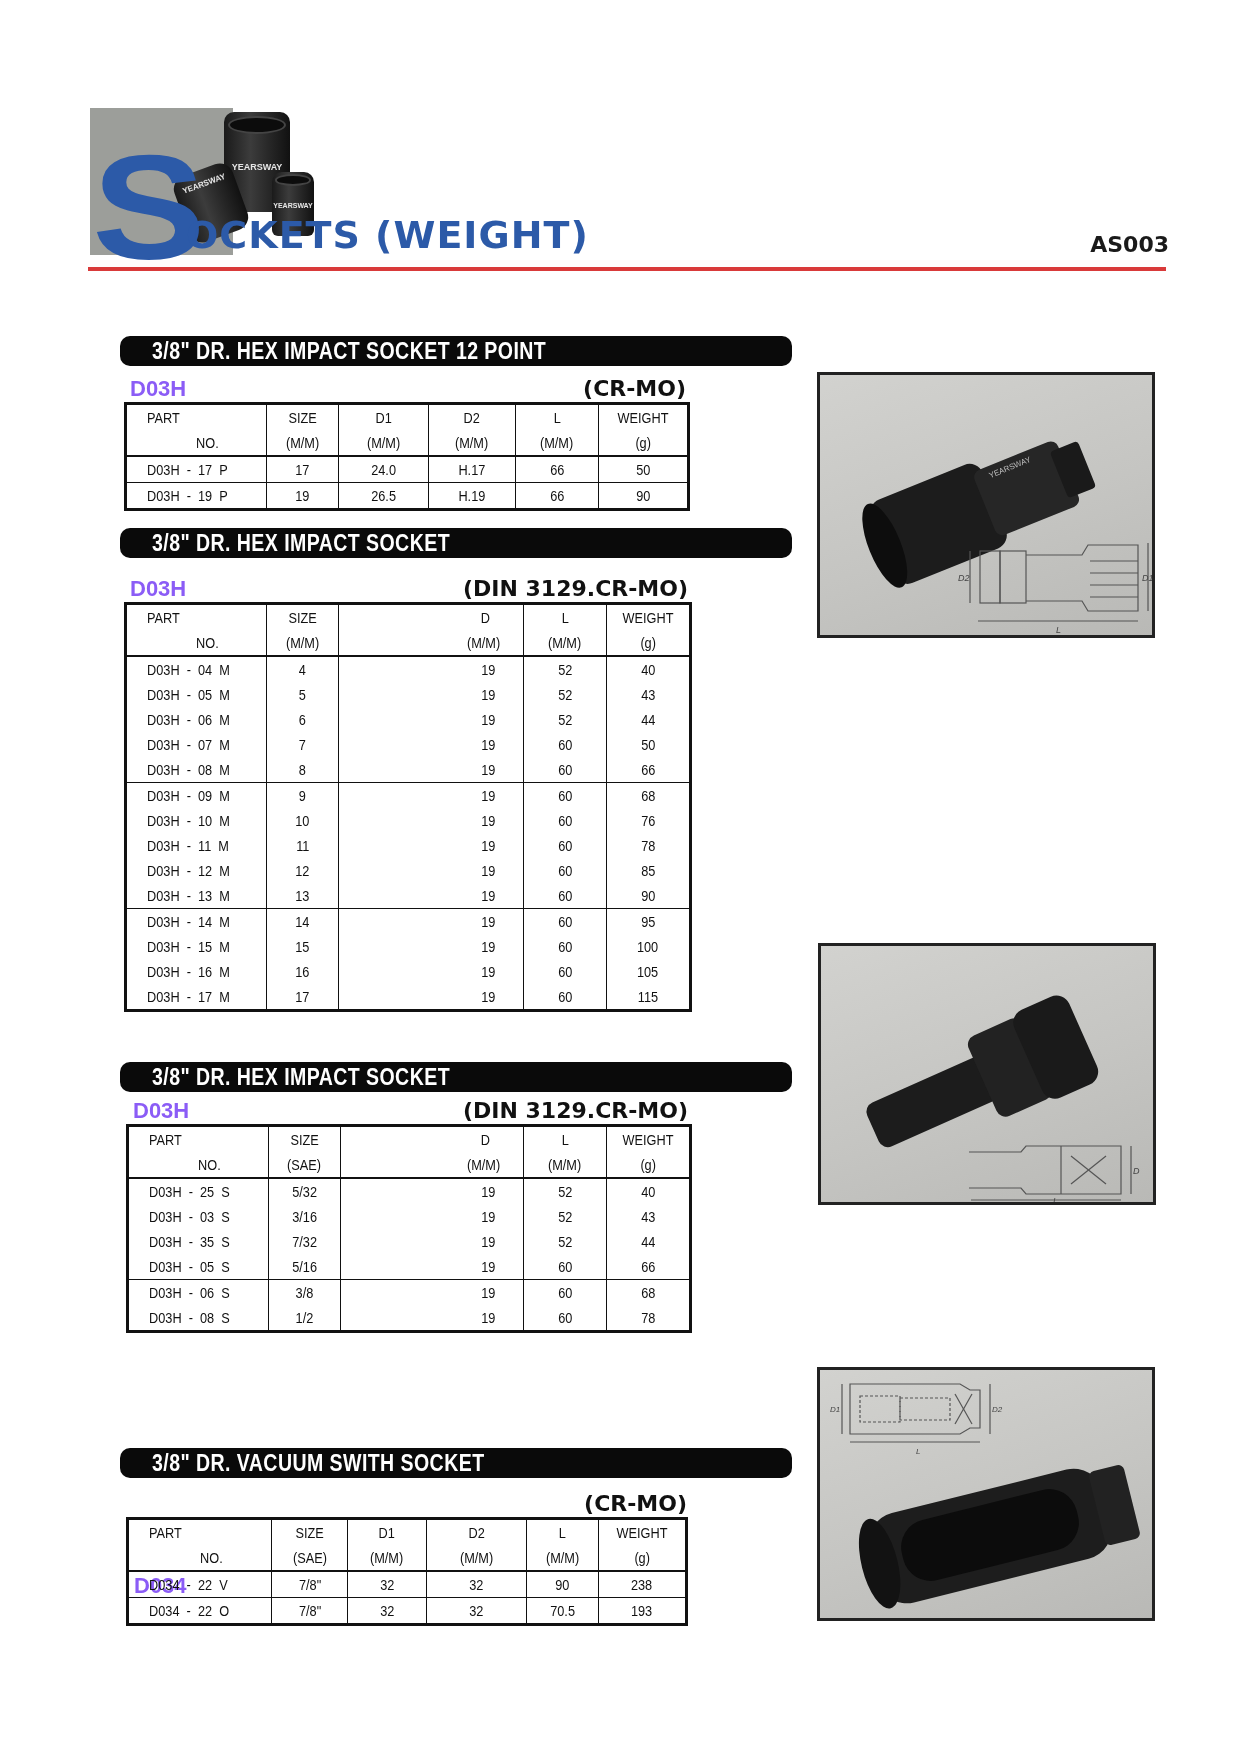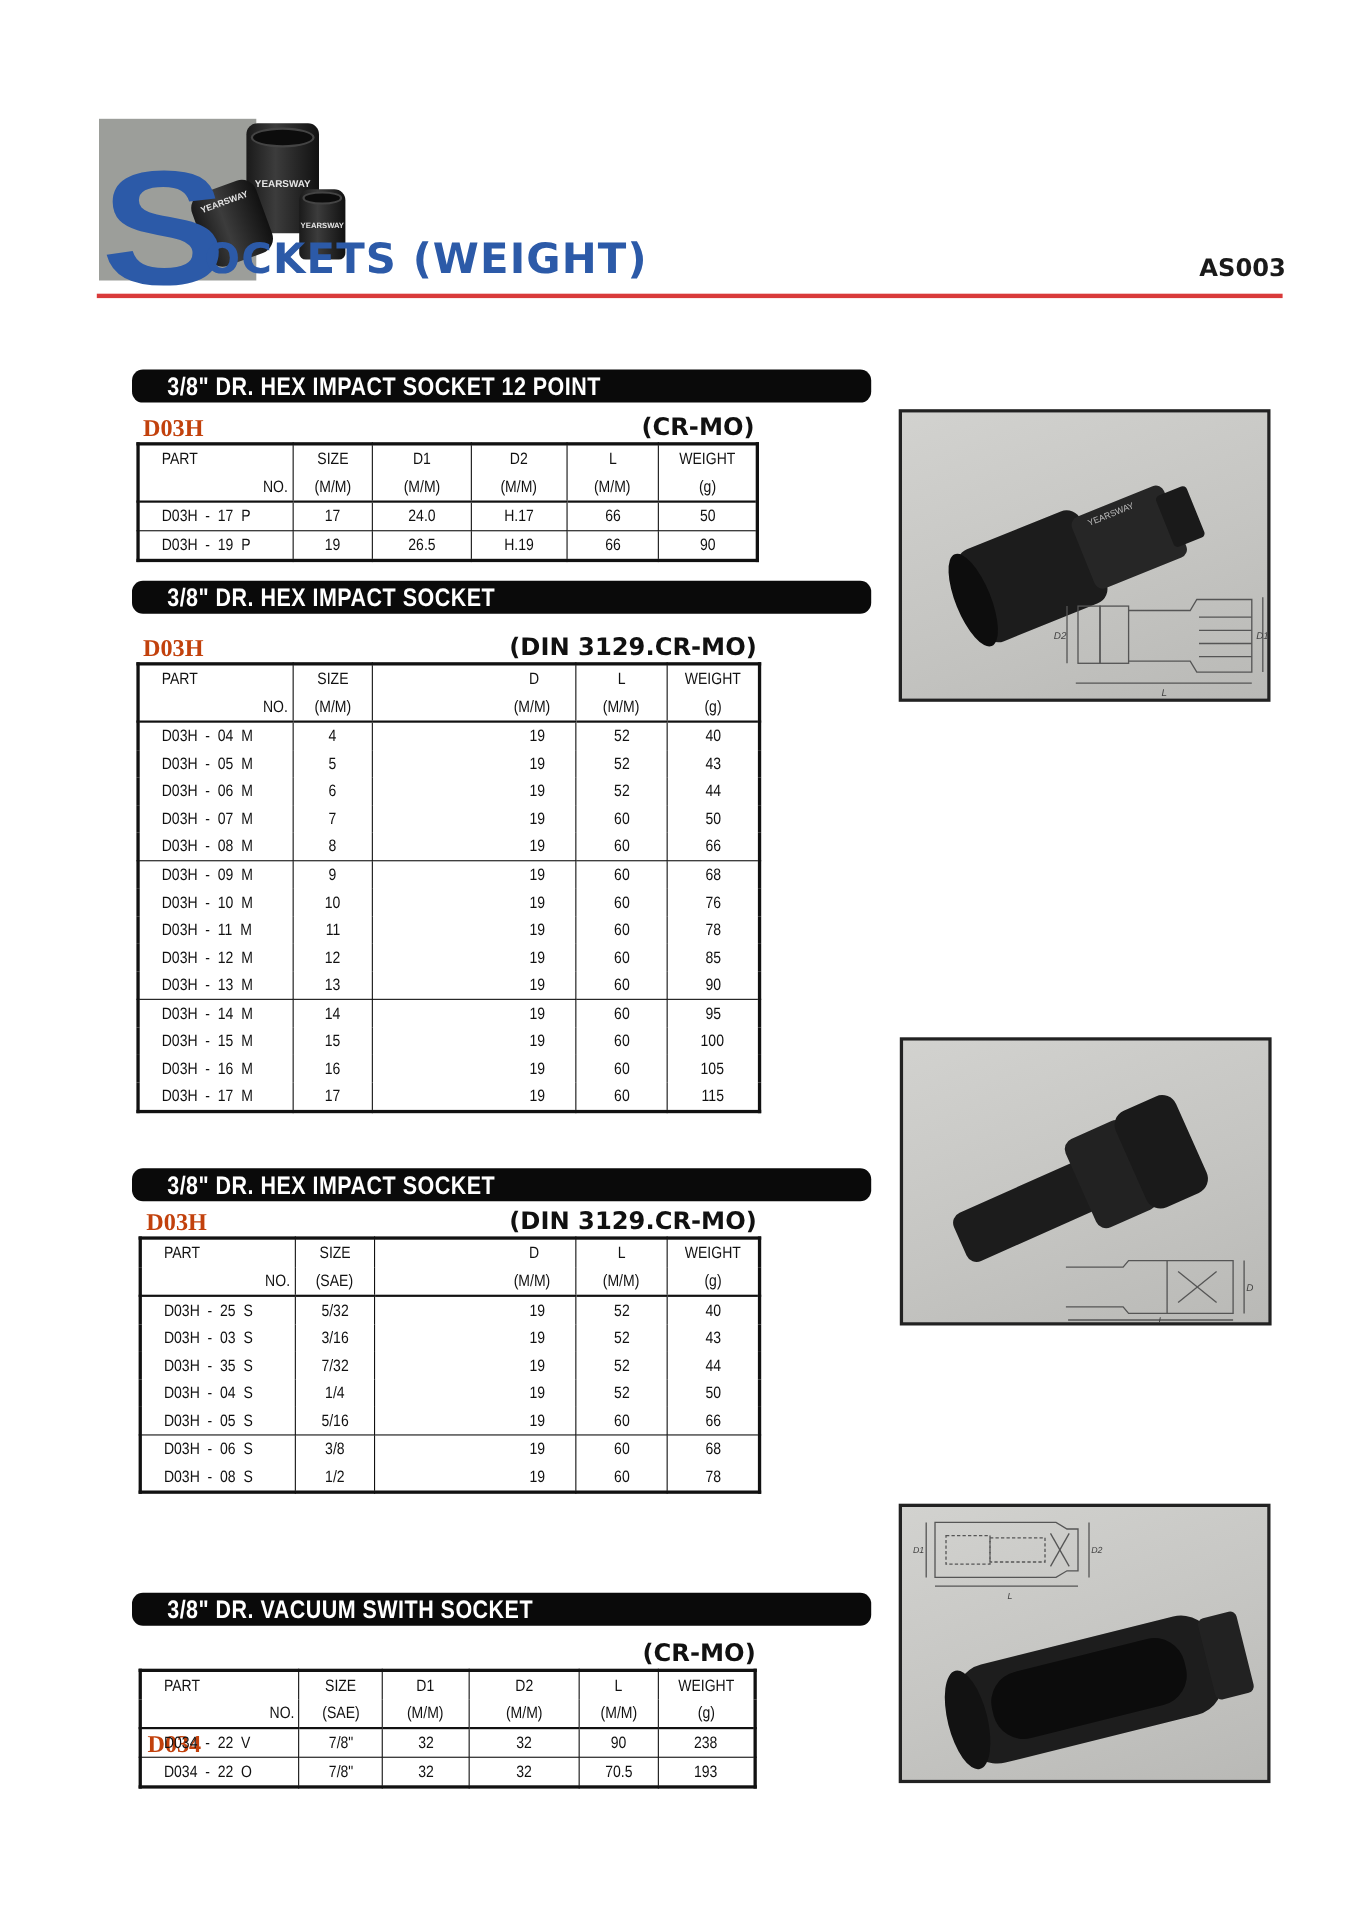--- a/index.html
+++ b/index.html
@@ -15,30 +15,30 @@
 
   
   .sock { position: absolute; border-radius: 10px 10px 6px 6px; background: linear-gradient(90deg, #1a1a1a 0%, #3c3c3c 40%, #262626 70%, #111 100%); }
   .sock .brand { position: absolute; width: 100%; text-align: center; color: #e6e6e6; font-size: 9px; font-weight: bold; }
   .sock .top { position: absolute; left: 6%; width: 88%; height: 18px; border-radius: 50%; background: #0c0c0c; border: 2px solid #444; }
 
   
   .banner { position: absolute; left: 120px; width: 672px; height: 30px; background: #0a0a0a; border-radius: 10px; color: #fff; font-family: "Liberation Sans", sans-serif; font-weight: bold; font-size: 23px; line-height: 30px; padding-left: 32px; letter-spacing: 0.5px; transform-origin: left center; }
   .banner span { display: inline-block; transform: scaleX(0.85); transform-origin: left center; }
 
-  .code-lbl { position: absolute; font-family: Liberation Serif, serif; font-weight: bold; font-size: 22px; line-height: 1; color: #c2410c; }
+  .code-lbl { position: absolute; font-family: Liberation Sans, sans-serif; font-weight: bold; font-size: 22px; line-height: 1; color: #8b5cf6; }
   .mat-lbl { position: absolute; font-family: "DejaVu Sans", sans-serif; font-weight: bold; font-size: 22px; line-height: 1; color: #111; text-align: right; }
 
   
   table.spec { position: absolute; border-collapse: collapse; border: 3px solid #111; font-family: "Liberation Sans", sans-serif; font-size: 15px; color: #111; table-layout: fixed; }
   table.spec th, table.spec td { border-left: 1.5px solid #111; border-right: 1.5px solid #111; padding: 0; font-weight: normal; height: 25px; line-height: 25px; text-align: center; white-space: nowrap; overflow: hidden; }
   table.spec thead tr.h2 th { border-bottom: 2px solid #111; }
   table.spec tr.grp-end td { border-bottom: 1.5px solid #111; }
   table.spec td.pn, table.spec th.pn { text-align: left; padding-left: 20px; }
-  table.spec th.pn2 { text-align: right; padding-left: 26px; }
+  table.spec th.pn2 { text-align: center; padding-left: 26px; }
   table.spec th.right, table.spec td.right { text-align: right; padding-right: 20px; }
   .narrow { display: inline-block; transform: scaleX(0.85); transform-origin: center; }
   td.pn .narrow, th.pn .narrow, th.pn2 .narrow { transform-origin: left center; }
 
   
   .photo { position: absolute; border: 3px solid #222; background: linear-gradient(160deg, #d2d2cf 0%, #c5c5c2 55%, #b9b9b6 100%); overflow: hidden; }
   .photo svg { position: absolute; left: 0; top: 0; }
 </style>
 </head>
 <body>
@@ -283,27 +283,20 @@
         <td><span class="narrow" style="white-space: pre;">52</span></td>
         <td><span class="narrow" style="white-space: pre;">43</span></td>
       </tr>
       <tr>
         <td class="pn"><span class="narrow" style="white-space: pre;">D03H  -  35  S</span></td>
         <td><span class="narrow" style="white-space: pre;">7/32</span></td>
         <td class="right"><span class="narrow" style="white-space: pre; margin-right: 6px;">19</span></td>
         <td><span class="narrow" style="white-space: pre;">52</span></td>
         <td><span class="narrow" style="white-space: pre;">44</span></td>
       </tr>
-      <tr>
-        <td class="pn"><span class="narrow" style="white-space: pre;">D03H  -  04  S</span></td>
-        <td><span class="narrow" style="white-space: pre;">1/4</span></td>
-        <td class="right"><span class="narrow" style="white-space: pre; margin-right: 6px;">19</span></td>
-        <td><span class="narrow" style="white-space: pre;">52</span></td>
-        <td><span class="narrow" style="white-space: pre;">50</span></td>
-      </tr>
       <tr class="grp-end">
         <td class="pn"><span class="narrow" style="white-space: pre;">D03H  -  05  S</span></td>
         <td><span class="narrow" style="white-space: pre;">5/16</span></td>
         <td class="right"><span class="narrow" style="white-space: pre; margin-right: 6px;">19</span></td>
         <td><span class="narrow" style="white-space: pre;">60</span></td>
         <td><span class="narrow" style="white-space: pre;">66</span></td>
       </tr>
       <tr>
         <td class="pn"><span class="narrow" style="white-space: pre;">D03H  -  06  S</span></td>
         <td><span class="narrow" style="white-space: pre;">3/8</span></td>

